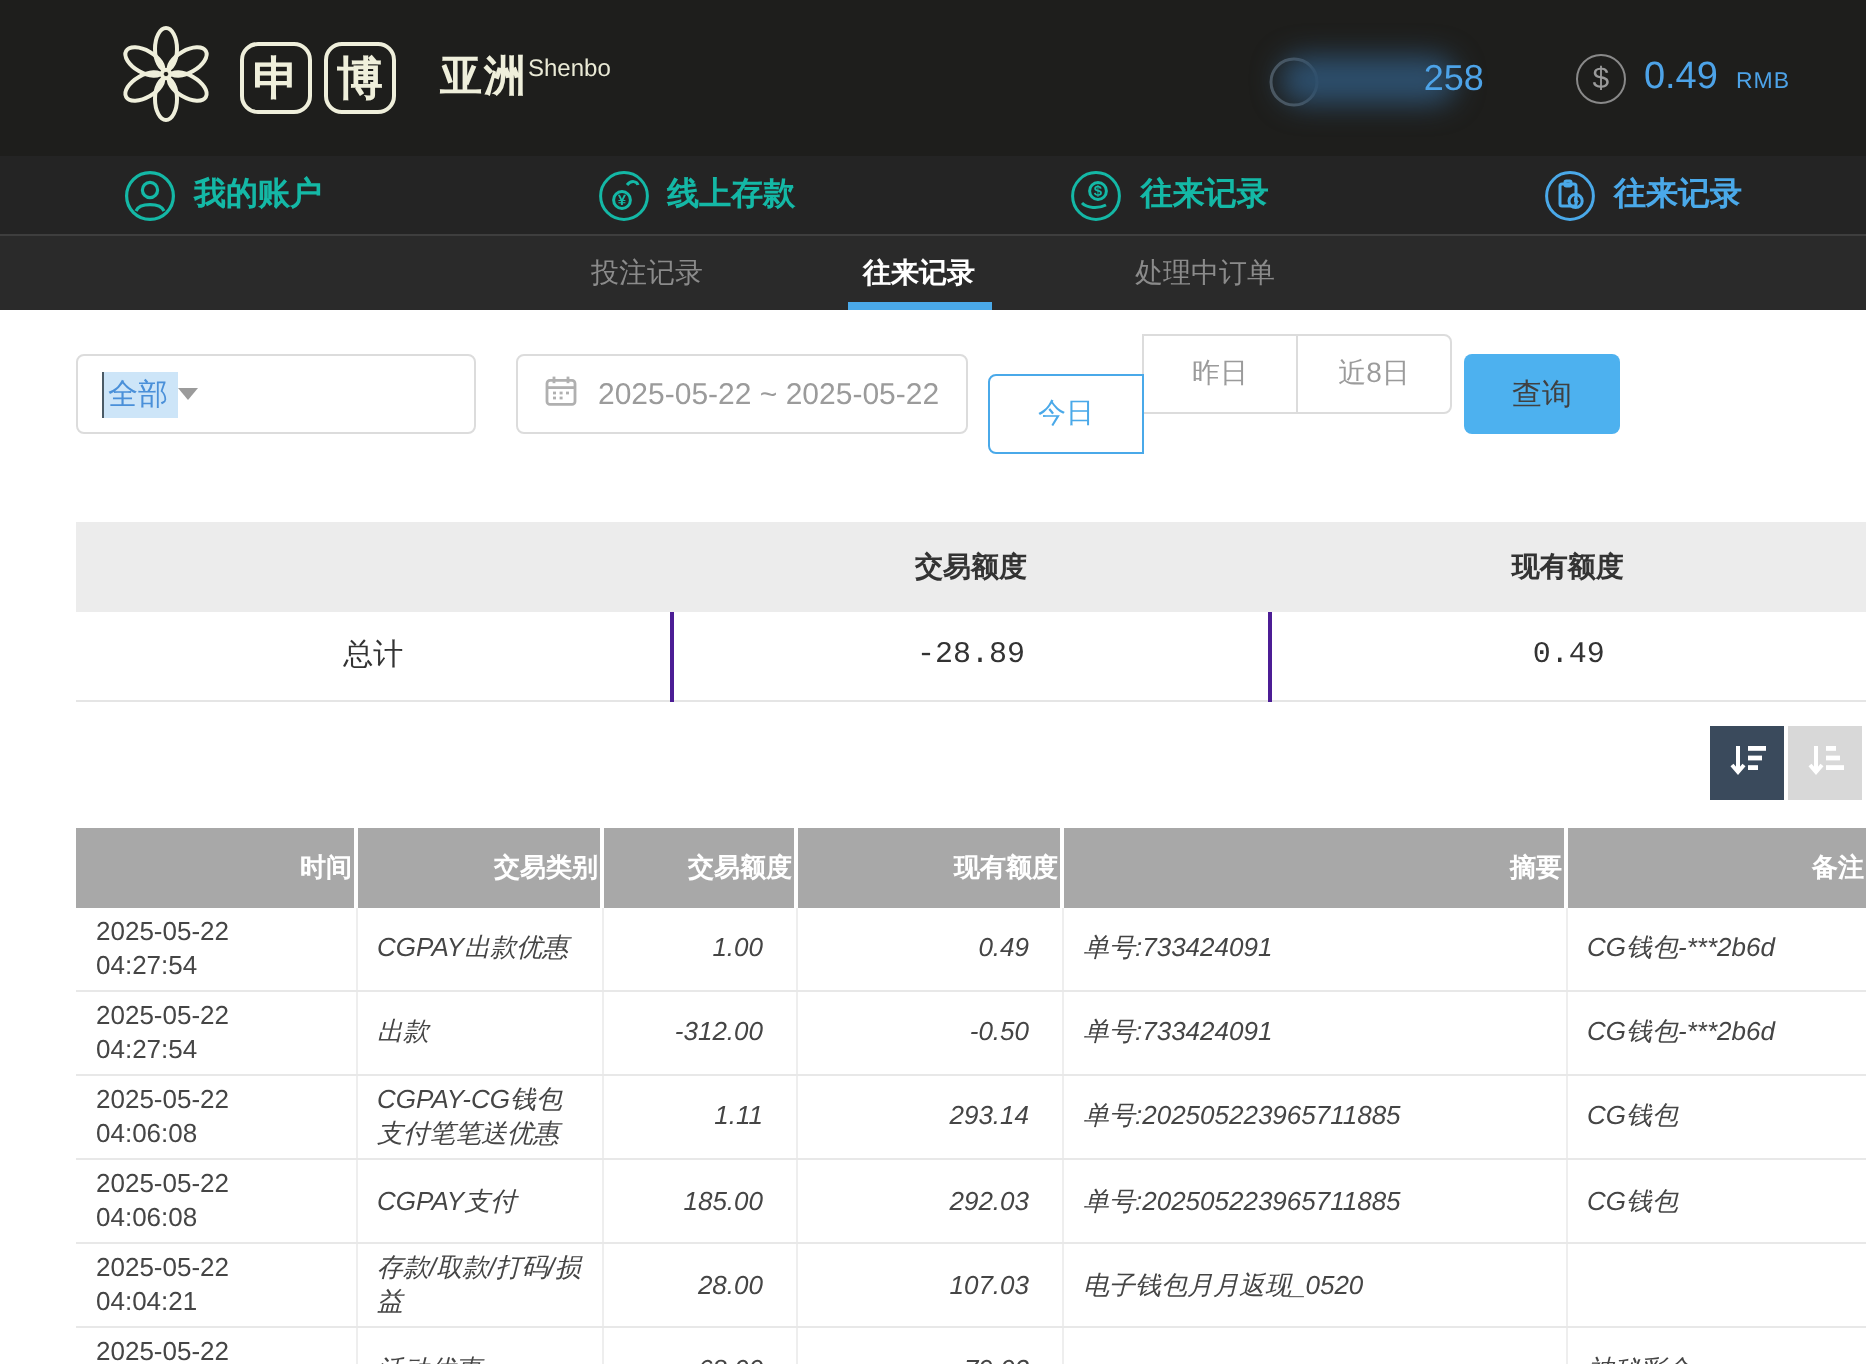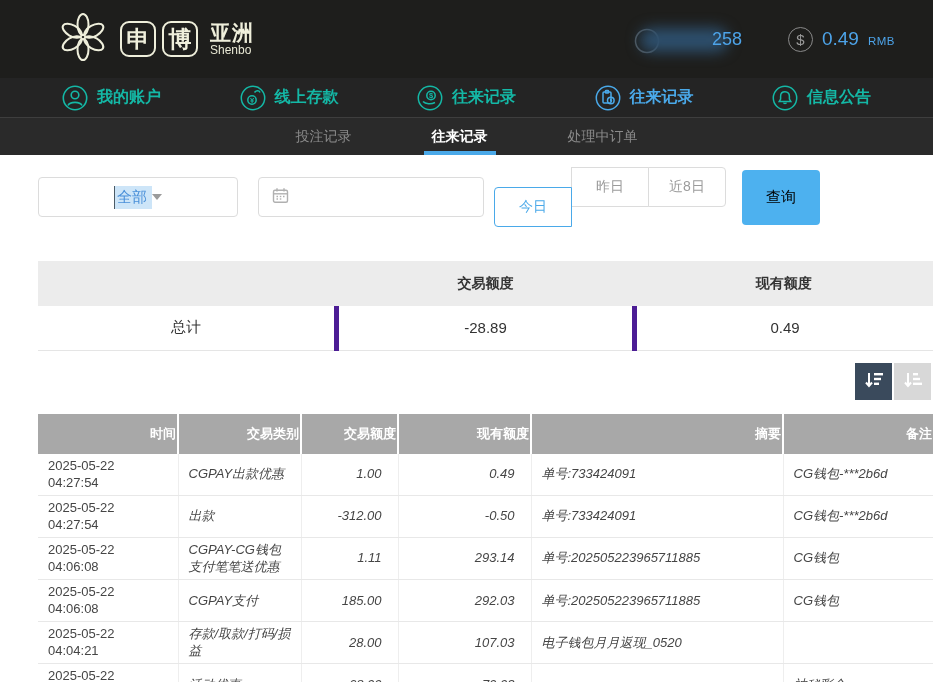--- a/index.html
+++ b/index.html
@@ -7,21 +7,21 @@
     margin: 0; width: 933px; height: 682px; overflow: hidden;
     background: #fff; font-family: "Liberation Sans", sans-serif;
     position: relative;
   }
   
   .topbar { height: 78px; background: #1e1e1c; display: flex; align-items: center; justify-content: space-between; }
   .logo { display: flex; align-items: center; margin-left: 56px; color: #efefdb; cursor: pointer; }
   .logo-flower { margin-right: 10px; }
   .logo-box { width: 36px; height: 36px; border: 2px solid #efefdb; border-radius: 9px;
     display: flex; align-items: center; justify-content: center; font-size: 23px; font-weight: bold; margin-right: 6px; }
-  .logo-right { display: flex; flex-direction: column; line-height: 1.05; margin-left: 6px; }
+  .logo-right { display: flex; flex-direction: row; line-height: 1.05; margin-left: 16px; }
   .logo-region { font-size: 21px; font-weight: bold; letter-spacing: 1px; }
   .logo-sub { font-size: 12px; color: #e9e9d5; }
   .top-right { display: flex; align-items: flex-end; margin-right: 38px; gap: 46px; }
   .account-chip { display: flex; align-items: center; position: relative; cursor: pointer; }
   .acct-icon { position: absolute; left: -6px; top: 0; color: #7d8c99; opacity: .55; }
   .blur-blob { width: 88px; height: 24px; border-radius: 14px; background: #2d4f6d; filter: blur(7px); }
   .acct-suffix { color: #4da3e8; font-size: 18px; margin-left: -16px; position: relative; }
   .balance { display: flex; align-items: center; gap: 9px; cursor: pointer; }
   .dollar-circle { width: 25px; height: 25px; border-radius: 50%; border: 1.5px solid #898989; color: #9a9a9a;
     display: flex; align-items: center; justify-content: center; font-size: 15px; }
@@ -33,38 +33,38 @@
   .nav-item.active { color: #4aa9e9; }
   .nav-item svg { display: block; }
   
   .subnav { height: 38px; background: #2a2a2a; border-top: 1px solid #3e3e3e; display: flex; justify-content: center; gap: 72px; }
   .subtab { color: #8b8b8b; font-size: 14px; display: flex; align-items: center; position: relative; cursor: pointer; padding: 0 4px; }
   .subtab.active { color: #fff; font-weight: bold; }
   .subtab.active::after { content: ""; position: absolute; left: -4px; right: -4px; bottom: 0; height: 4px; background: #4aa9e9; }
   
   .filters { display: flex; align-items: center; margin: 12px 0 0 38px; }
   .select-box { width: 200px; height: 40px; border: 1px solid #dcdcdc; border-radius: 4px;
-    display: flex; align-items: center; justify-content: center; padding: 0 12px; cursor: pointer; background: #fff; }
+    display: flex; align-items: center; justify-content: flex-start; padding: 0 12px; cursor: pointer; background: #fff; }
   .select-value { background: #cde5f8; color: #4a90d9; font-size: 15px; padding: 2px 5px 2px 2px; border-left: 1.5px solid #4b5b66; }
   .caret-down { width: 0; height: 0; border-left: 5px solid transparent; border-right: 5px solid transparent; border-top: 6px solid #9b9b9b; }
   .date-box { width: 226px; height: 40px; border: 1px solid #dcdcdc; border-radius: 4px; margin-left: 20px;
     display: flex; align-items: center; gap: 10px; padding: 0 13px; color: #9b9b9b; font-size: 15px; cursor: pointer; background: #fff; }
   .btn-group { display: flex; margin-left: 10px; }
   .range-btn { width: 78px; height: 40px; background: #fff; border: 1px solid #dcdcdc; color: #9b9b9b; font-size: 14px;
     display: flex; align-items: center; justify-content: center; cursor: pointer; margin-left: -1px; }
   .range-btn:first-child { border-radius: 4px 0 0 4px; margin-left: 0; margin-top: 20px; }
   .range-btn:last-child { border-radius: 0 4px 4px 0; }
   .range-btn.active { border-color: #4aa9e9; color: #4aa9e9; position: relative; z-index: 1; }
-  .query-btn { width: 78px; height: 55px; margin-left: 16px; background: #4db1ef; border-radius: 4px; border: none;
-    color: #000000; font-size: 15px; display: flex; align-items: center; justify-content: center; cursor: pointer; }
+  .query-btn { width: 78px; height: 40px; margin-left: 6px; background: #4db1ef; border-radius: 4px; border: none;
+    color: #404040; font-size: 15px; display: flex; align-items: center; justify-content: center; cursor: pointer; }
   
   .summary { margin: 34px 0 0 38px; width: 895px; border-collapse: collapse; table-layout: fixed; }
   .summary thead td { background: #ececec; height: 45px; text-align: center; font-size: 14px; font-weight: bold; color: #333; }
   .summary tbody td { height: 44px; text-align: center; font-size: 15px; color: #333; border-bottom: 1px solid #e5e5e5; }
-  .summary tbody td + td { border-left: 5px solid #4c1d95; }
+  .summary tbody td + td { border-left: 2px solid #4c1d95; font-family: Liberation Mono, monospace; }
   
   .sort-row { display: flex; justify-content: flex-end; margin: 12px 2px 0 0; gap: 2px; }
   .sort-btn { width: 37px; height: 37px; display: flex; align-items: center; justify-content: center; border: none; cursor: pointer; }
   .sort-btn.desc { background: #3a4a5c; }
   .sort-btn.asc  { background: #d8d8d8; }
   
   .dtable { margin: 14px 0 0 38px; width: 895px; border-collapse: collapse; table-layout: fixed; font-size: 13px; }
   .dtable thead th { background: #a8a8a8; color: #fff; height: 40px; font-weight: bold; font-size: 13px;
     border-right: 2px solid #fff; text-align: right; }
   .dtable thead th:last-child { border-right: none; }
@@ -162,30 +162,20 @@
       <svg width="26" height="26" viewBox="0 0 26 26" fill="none" stroke="currentColor" stroke-width="1.5">
         <circle cx="13" cy="13" r="11.7"></circle>
           <rect x="8" y="7" width="8" height="11" rx="1"></rect>
         <rect x="10.5" y="5.5" width="3" height="2.5" rx="0.6"></rect>
         <circle cx="15.8" cy="15.5" r="3.3"></circle>
           <path d="M15.8 13.9v1.6l1.2.8"></path>
       </svg>
     </span>
     <span>往来记录</span>
   </div>
-  <div class="nav-item">
-    <span>
-      <svg width="26" height="26" viewBox="0 0 26 26" fill="none" stroke="currentColor" stroke-width="1.5">
-        <circle cx="13" cy="13" r="11.7"></circle>
-        <path d="M13 6.8c-2.9 0-4.4 2-4.4 4.4v2.9l-1.4 2.4h11.6l-1.4-2.4v-2.9c0-2.4-1.5-4.4-4.4-4.4z"></path>
-        <path d="M11.6 17.6c.2 1.1 2.6 1.1 2.8 0"></path>
-      </svg>
-    </span>
-    <span>信息公告</span>
-  </div>
 </div>
 
 <div class="subnav">
   <div class="subtab">投注记录</div>
   <div class="subtab active">往来记录</div>
   <div class="subtab">处理中订单</div>
 </div>
 
 <div class="filters">
   <div class="select-box">
@@ -199,20 +189,21 @@
         <line x1="1.5" y1="6.8" x2="15.5" y2="6.8"></line>
         <line x1="5" y1="1.3" x2="5" y2="4.6"></line>
           <line x1="12" y1="1.3" x2="12" y2="4.6"></line>
         <line x1="4.5" y1="9.5" x2="6" y2="9.5"></line>
           <line x1="7.8" y1="9.5" x2="9.3" y2="9.5"></line>
           <line x1="11" y1="9.5" x2="12.5" y2="9.5"></line>
         <line x1="4.5" y1="12" x2="6" y2="12"></line>
           <line x1="7.8" y1="12" x2="9.3" y2="12"></line>
       </svg>
     </span>
+    <span>2025-05-22 ~ 2025-05-22</span>
   </div>
   <div class="btn-group">
     <div class="range-btn active">今日</div>
     <div class="range-btn">昨日</div>
     <div class="range-btn">近8日</div>
   </div>
   <button class="query-btn">查询</button>
 </div>
 
 <table class="summary">

